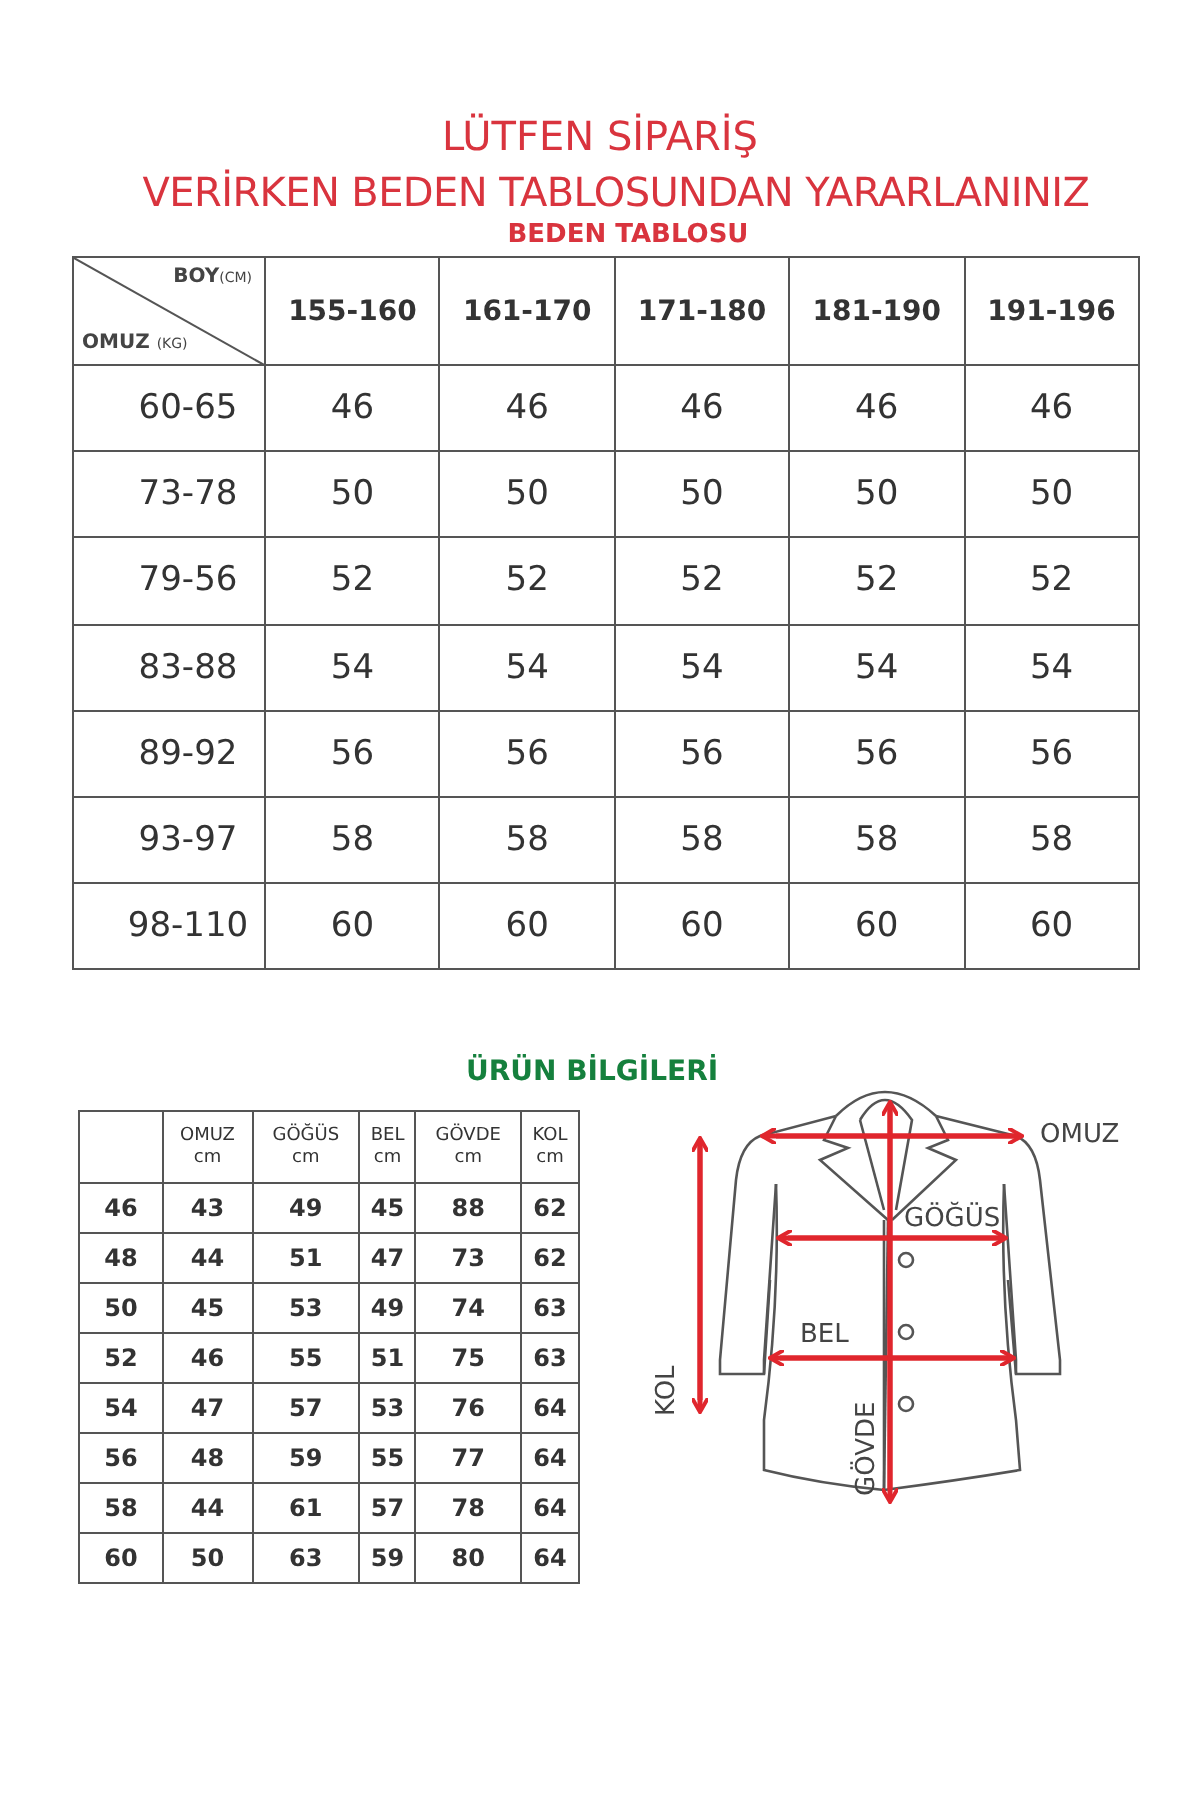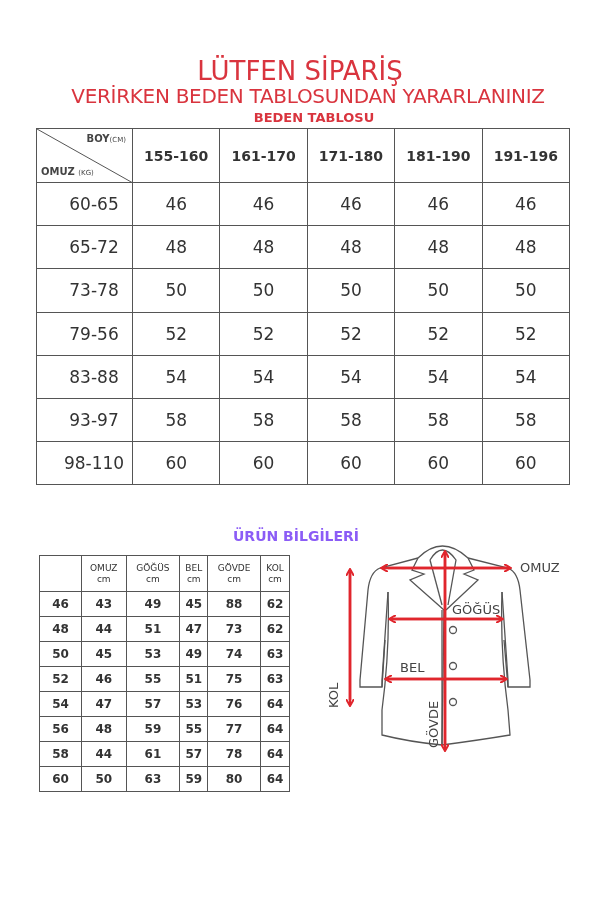--- a/index.html
+++ b/index.html
@@ -1,37 +1,37 @@
 <!DOCTYPE html>
 <html><head>
   <meta charset="utf-8">
   <style>
     * { margin: 0; padding: 0; box-sizing: border-box; }
     html, body { width: 600px; height: 900px; background: #ffffff; overflow: hidden; }
     body { position: relative; font-family: "DejaVu Sans", "Liberation Sans", sans-serif; color: #333; }
 
     .title { position: absolute; left: 0; width: 600px; text-align: center; color: #d9343e; }
-    .t1 { top: 56px; font-size: 26px; letter-spacing: 0px; }
+    .t1 { top: 56px; font-size: 20px; letter-spacing: 0px; }
     .t2 { top: 84px; font-size: 20px; left: 8px; letter-spacing: -0.3px; }
     .t3 { top: 110px; font-size: 13px; left: 14px; font-weight: bold; }
 
     table { border-collapse: collapse; position: absolute; }
     td, th { border: 1.5px solid #555; text-align: center; color: #333; font-weight: normal; }
 
     #size-table { left: 36px; top: 128px; width: 534px; }
     #size-table th { height: 54px; font-size: 14px; font-weight: bold; }
     #size-table td { height: 43.2px; font-size: 17px; }
     #size-table td.rowhead { font-size: 17px; padding-left: 19px; }
     .corner { position: relative; width: 96px; padding: 0; }
     .corner svg { position: absolute; left: 0; top: 0; }
     .corner .boy { position: absolute; right: 6px; top: 4px; font-size: 10px; font-weight: bold; color: #444; }
     .corner .boy small, .corner .kilo small { font-size: 7px; font-weight: normal; }
     .corner .kilo { position: absolute; left: 4px; bottom: 5px; font-size: 10px; font-weight: bold; color: #444; }
 
-    .t4 { position: absolute; top: 528px; left: 233px; font-size: 14px; color: #8b5cf6; font-weight: bold; }
+    .t4 { position: absolute; top: 528px; left: 233px; font-size: 14px; color: #15803d; font-weight: bold; }
 
     #product-table { left: 39px; top: 555px; width: 251px; }
     #product-table th { height: 36px; font-size: 9px; line-height: 11px; }
     #product-table td { height: 25px; font-size: 12px; font-weight: bold; }
     #product-table td.rowhead { font-weight: bold; }
 
     #diagram { position: absolute; left: 330px; top: 530px; width: 250px; height: 250px; }
     .dlabel { position: absolute; font-size: 13px; color: #444; }
   </style>
 </head>
@@ -61,28 +61,20 @@
   <tbody id="size-body">
       <tr>
         <td class="rowhead">60-65</td>
         <td>46</td>
         <td>46</td>
         <td>46</td>
         <td>46</td>
         <td>46</td>
       </tr>
       <tr>
-        <td class="rowhead">65-72</td>
-        <td>48</td>
-        <td>48</td>
-        <td>48</td>
-        <td>48</td>
-        <td>48</td>
-      </tr>
-      <tr>
         <td class="rowhead">73-78</td>
         <td>50</td>
         <td>50</td>
         <td>50</td>
         <td>50</td>
         <td>50</td>
       </tr>
       <tr>
         <td class="rowhead">79-56</td>
         <td>52</td>
@@ -91,20 +83,28 @@
         <td>52</td>
         <td>52</td>
       </tr>
       <tr>
         <td class="rowhead">83-88</td>
         <td>54</td>
         <td>54</td>
         <td>54</td>
         <td>54</td>
         <td>54</td>
+      </tr>
+      <tr>
+        <td class="rowhead">89-92</td>
+        <td>56</td>
+        <td>56</td>
+        <td>56</td>
+        <td>56</td>
+        <td>56</td>
       </tr>
       <tr>
         <td class="rowhead">93-97</td>
         <td>58</td>
         <td>58</td>
         <td>58</td>
         <td>58</td>
         <td>58</td>
       </tr>
       <tr>

